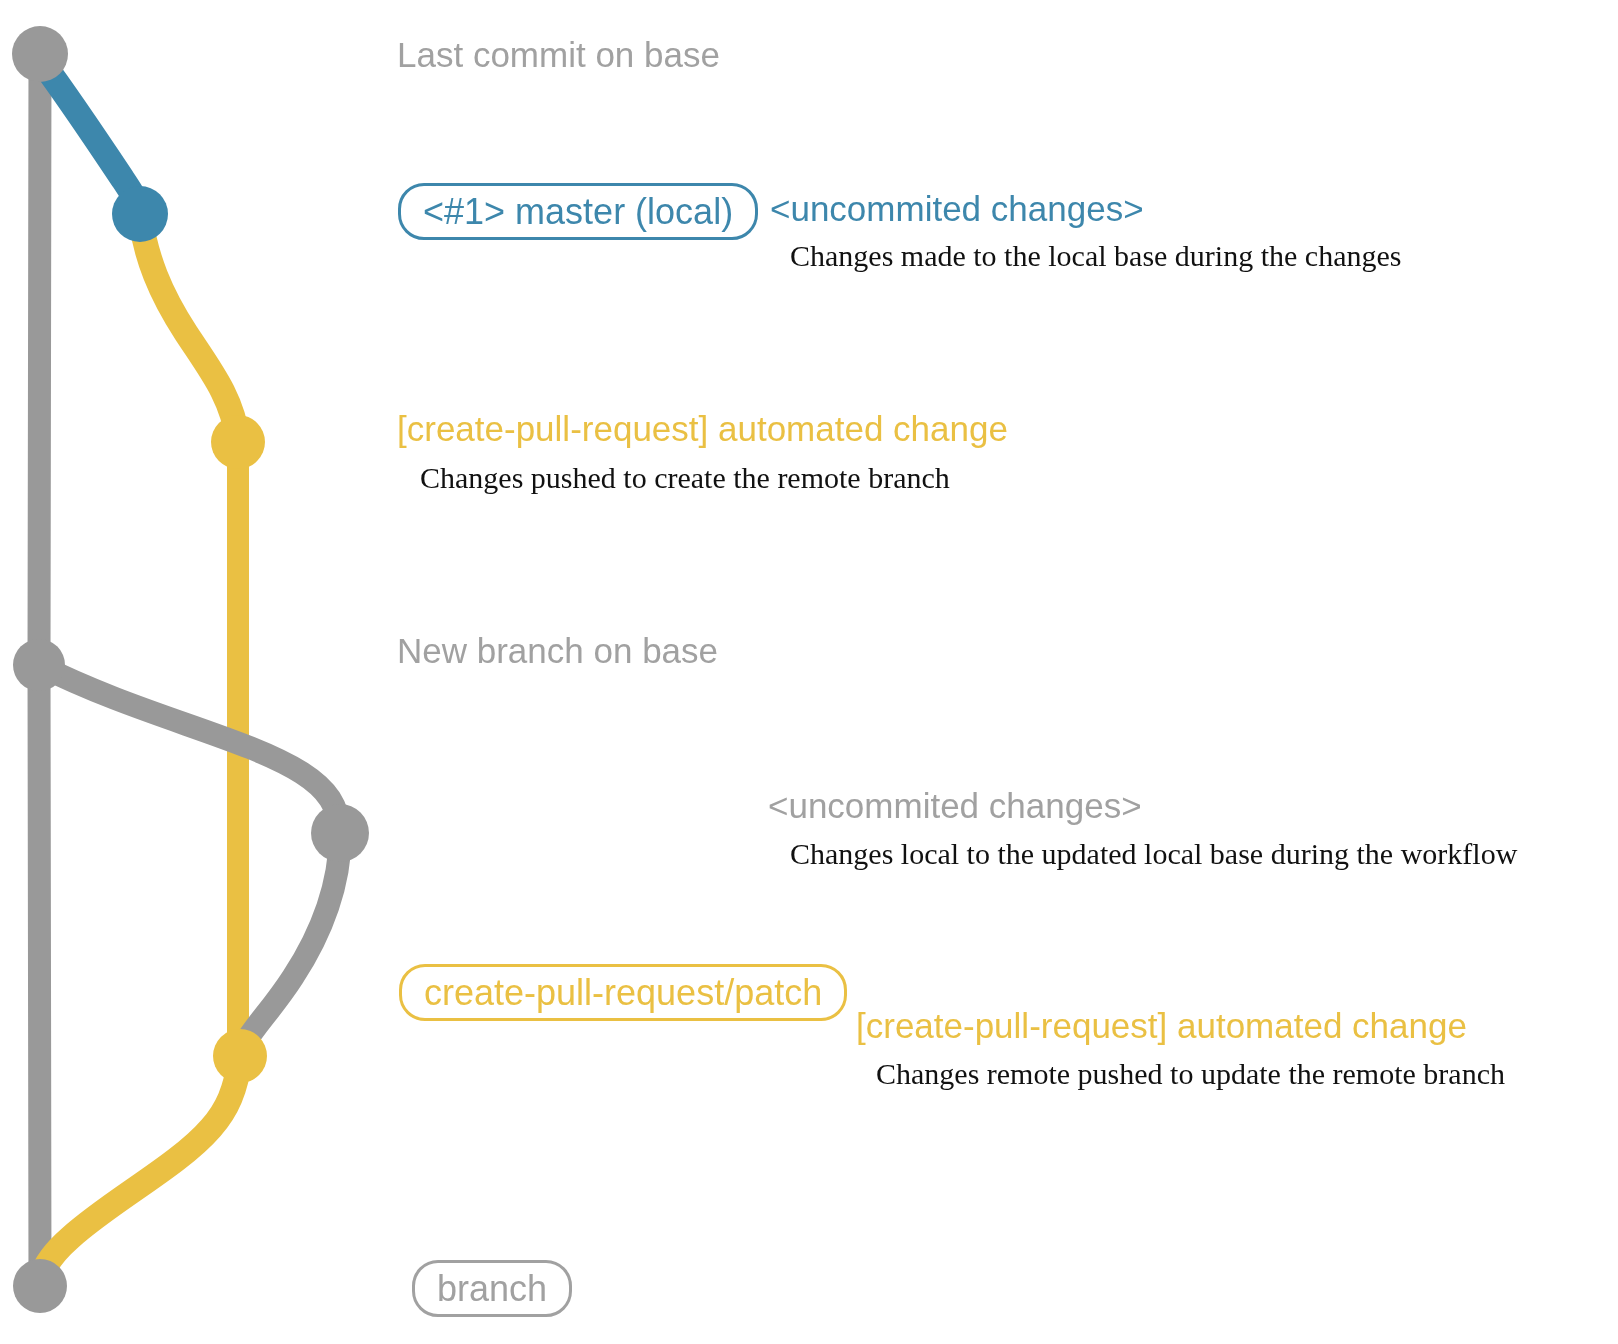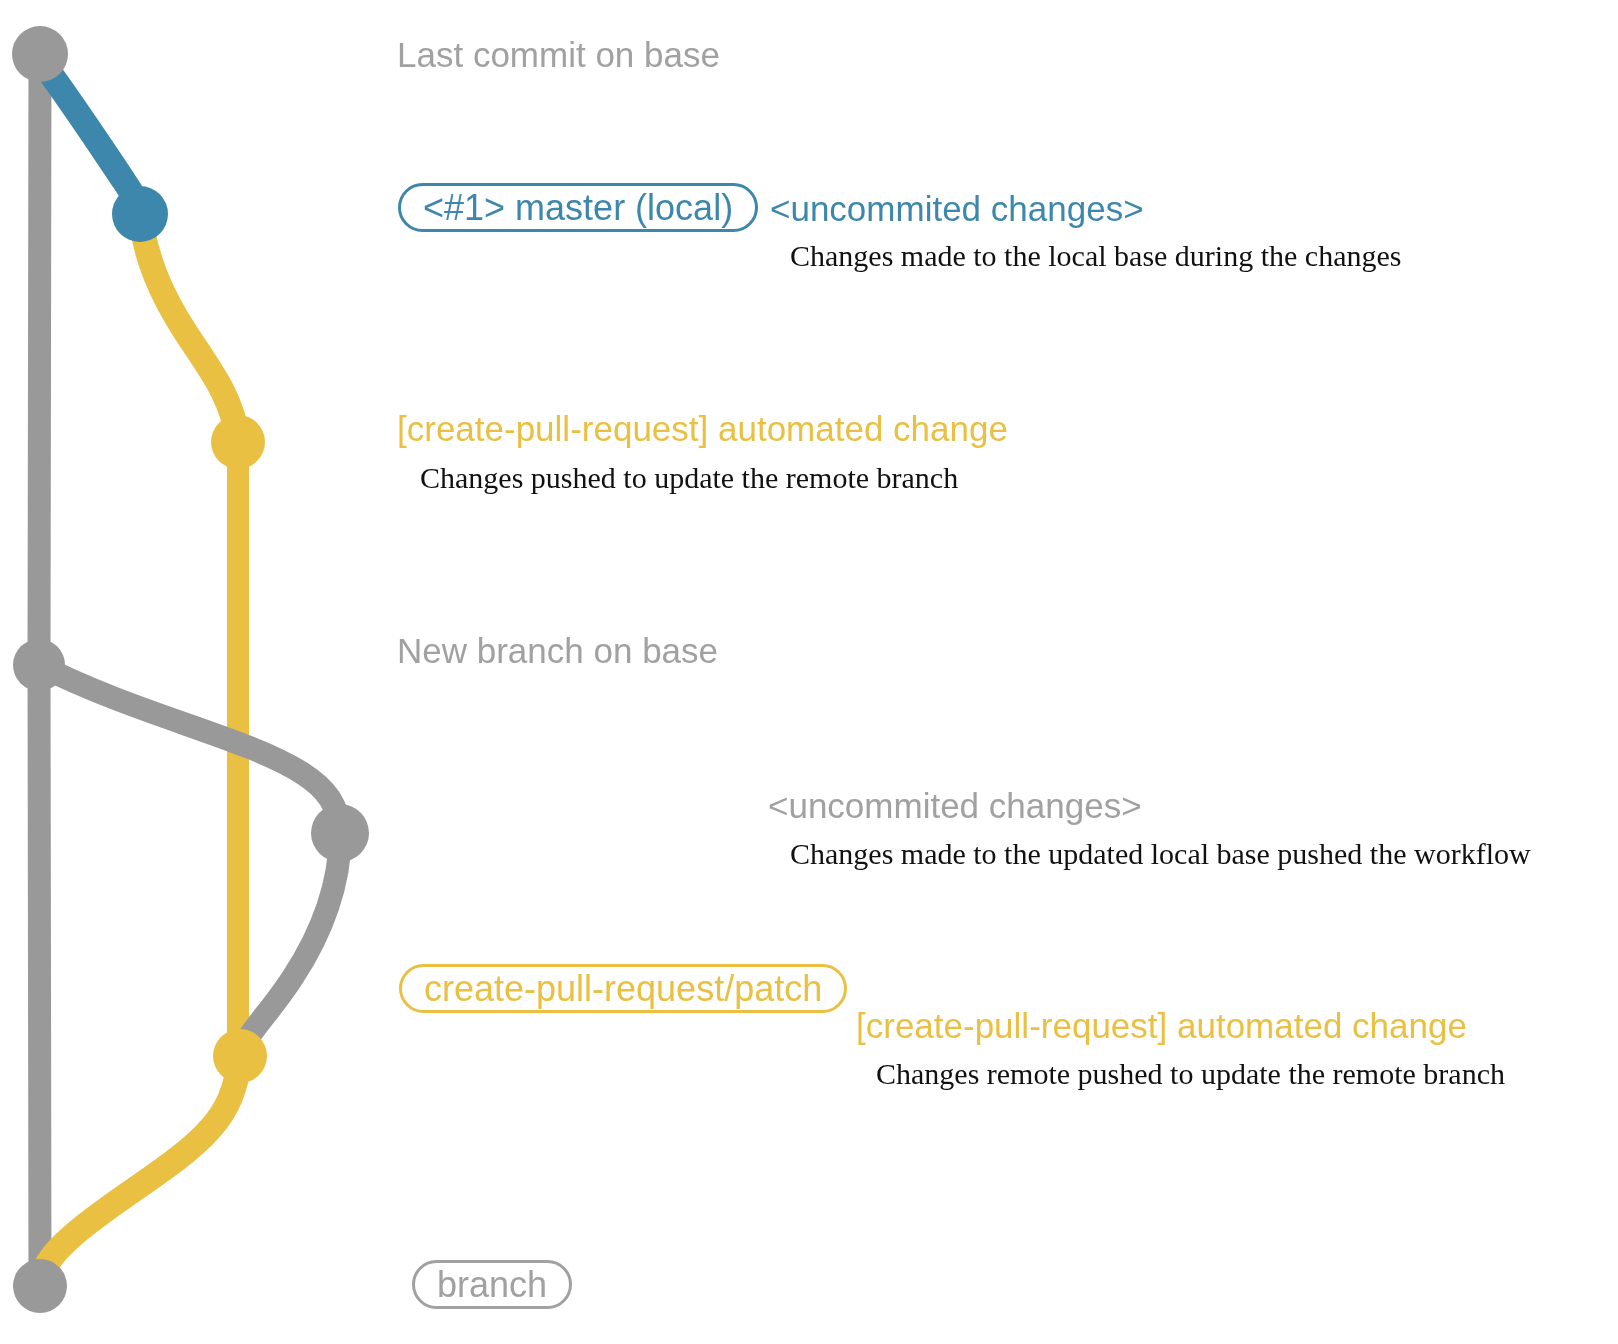--- a/index.html
+++ b/index.html
@@ -32,21 +32,21 @@
     font-family: "Liberation Serif", serif;
     font-size: 30px;
     line-height: 36px;
     color: #111111;
   }
   .badge {
     display: inline-flex;
     align-items: center;
     justify-content: center;
     box-sizing: border-box;
-    height: 49px;
+    height: 57px;
     padding: 0 22px;
     border: 3px solid #999999;
     border-radius: 26px;
     font-family: "Liberation Sans", sans-serif;
     font-size: 36px;
     background: #ffffff;
   }
 </style>
 </head>
 <body>
@@ -78,26 +78,26 @@
     <circle cx="40" cy="1286" r="27" style="fill: rgb(153, 153, 153);"></circle>
   </svg>
 
   <div class="abs sans-label" style="left: 397px; top: 33px; color: rgb(161, 161, 161);">Last commit on base</div>
 
   <div class="abs badge" style="left: 398px; top: 183px; color: rgb(61, 135, 172); border-color: rgb(61, 135, 172);">&lt;#1&gt; master (local)</div>
   <div class="abs sans-label" style="left: 770px; top: 187px; color: rgb(61, 135, 172);">&lt;uncommited changes&gt;</div>
   <div class="abs serif-note" style="left: 790px; top: 238px; color: rgb(17, 17, 17);">Changes made to the local base during the changes</div>
 
   <div class="abs sans-label" style="left: 397px; top: 407px; color: rgb(234, 192, 67);">[create-pull-request] automated change</div>
-  <div class="abs serif-note" style="left: 420px; top: 460px; color: rgb(17, 17, 17);">Changes pushed to update the remote branch</div>
+  <div class="abs serif-note" style="left: 420px; top: 460px; color: rgb(17, 17, 17);">Changes pushed to create the remote branch</div>
 
   <div class="abs sans-label" style="left: 397px; top: 629px; color: rgb(161, 161, 161);">New branch on base</div>
 
   <div class="abs sans-label" style="left: 768px; top: 784px; color: rgb(161, 161, 161);">&lt;uncommited changes&gt;</div>
-  <div class="abs serif-note" style="left: 790px; top: 836px; color: rgb(17, 17, 17);">Changes made to the updated local base pushed the workflow</div>
+  <div class="abs serif-note" style="left: 790px; top: 836px; color: rgb(17, 17, 17);">Changes local to the updated local base during the workflow</div>
 
   <div class="abs badge" style="left: 399px; top: 964px; color: rgb(234, 192, 67); border-color: rgb(234, 192, 67);">create-pull-request/patch</div>
   <div class="abs sans-label" style="left: 856px; top: 1004px; color: rgb(234, 192, 67);">[create-pull-request] automated change</div>
   <div class="abs serif-note" style="left: 876px; top: 1056px; color: rgb(17, 17, 17);">Changes remote pushed to update the remote branch</div>
 
   <div class="abs badge" style="left: 412px; top: 1260px; color: rgb(161, 161, 161); border-color: rgb(161, 161, 161);">branch</div>
 
 </div>
 
 </body></html>

